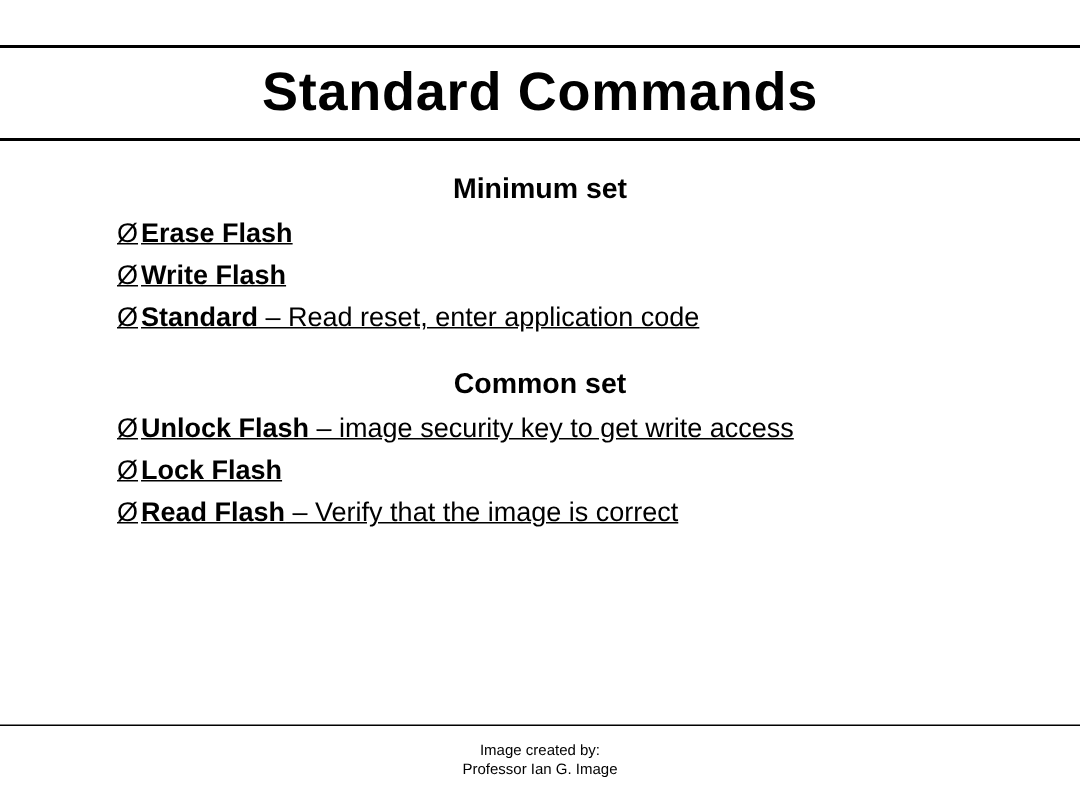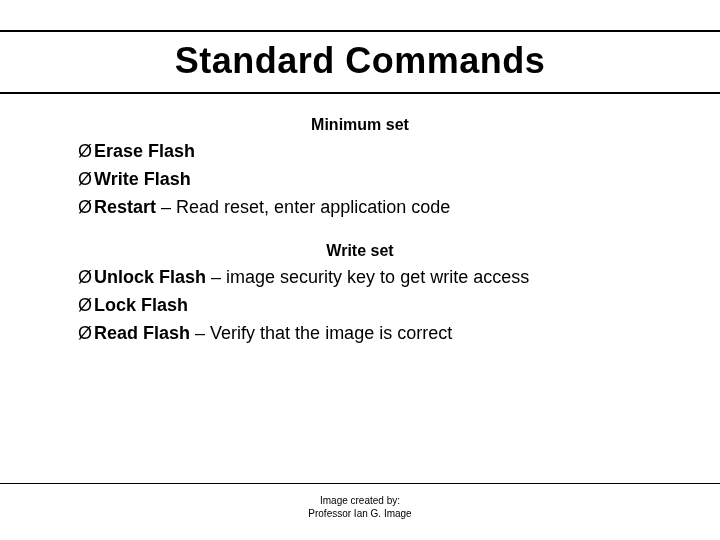--- a/index.html
+++ b/index.html
@@ -22,31 +22,32 @@
     font-size: 36px;
     font-weight: bold;
     letter-spacing: 0.5px;
   }
   .content {
     padding: 22px 78px 0 78px;
   }
   .section-head {
     text-align: center;
     font-weight: bold;
-    font-size: 16px;
+    font-size: 19px;
     margin-bottom: 4px;
   }
   .section-head.second {
     margin-top: 22px;
   }
   .item {
     font-size: 18px;
     line-height: 1.45;
     margin: 2px 0;
     padding-left: 0;
+    text-decoration: underline;
   }
   .bullet {
     font-family: "Arial", sans-serif;
     font-weight: normal;
     margin-right: 2px;
   }
   .cmd { font-weight: bold; }
   .footer {
     position: absolute;
     left: 0; right: 0;
@@ -69,24 +70,24 @@
 
   <div class="section-head">Minimum set</div>
 
   <div class="item">
     <span class="bullet">Ø</span><span class="cmd">Erase Flash</span><span></span>
   </div>
   <div class="item">
     <span class="bullet">Ø</span><span class="cmd">Write Flash</span><span></span>
   </div>
   <div class="item">
-    <span class="bullet">Ø</span><span class="cmd">Restart</span><span> – Read reset, enter application code</span>
+    <span class="bullet">Ø</span><span class="cmd">Standard</span><span> – Read reset, enter application code</span>
   </div>
 
-  <div class="section-head second">Write set</div>
+  <div class="section-head second">Common set</div>
 
   <div class="item">
     <span class="bullet">Ø</span><span class="cmd">Unlock Flash</span><span> – image security key to get write access</span>
   </div>
   <div class="item">
     <span class="bullet">Ø</span><span class="cmd">Lock Flash</span><span></span>
   </div>
   <div class="item">
     <span class="bullet">Ø</span><span class="cmd">Read Flash</span><span> – Verify that the image is correct</span>
   </div>

